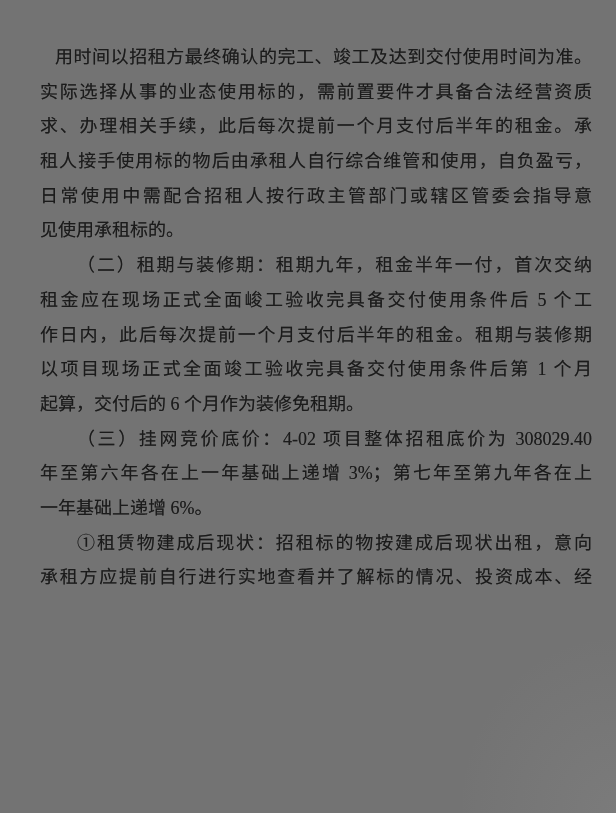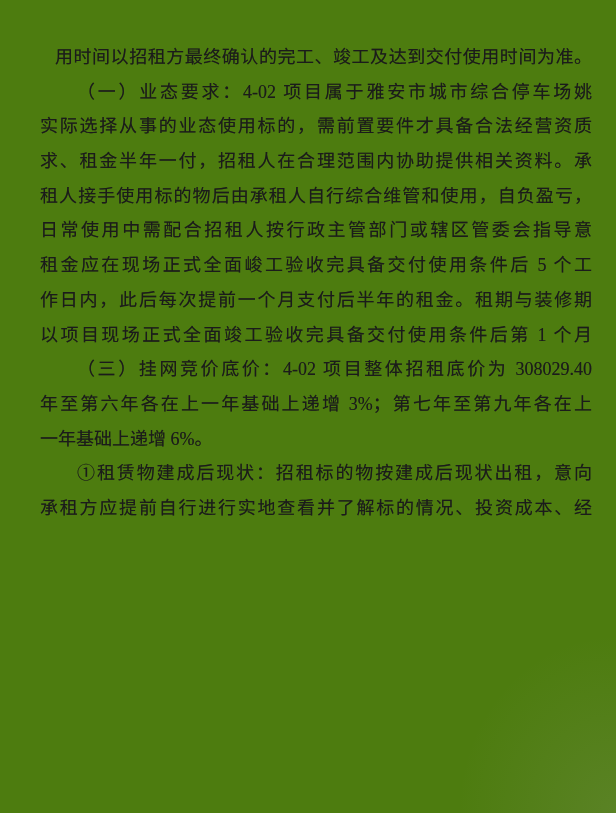--- a/index.html
+++ b/index.html
@@ -10,21 +10,21 @@
     width: 616px;
     height: 813px;
     position: relative;
     overflow: hidden;
     background: #ffffff;
     font-family: "Liberation Serif", "DejaVu Serif", serif;
   }
   .page {
     position: absolute;
     inset: 0;
-    background: #4d7c0f;
+    background: #737373;
   }
   
   .scan-noise {
     position: absolute;
     right: 0;
     bottom: 0;
     width: 160px;
     height: 180px;
     background: radial-gradient(ellipse at 100% 100%, rgba(170,170,170,0.14), rgba(170,170,170,0) 70%);
     pointer-events: none;
@@ -58,27 +58,29 @@
     padding-left: 15px;
   }
 </style>
 </head>
 <body>
 
 <div class="page">
   <div class="scan-noise"></div>
   <div class="textblock">
     <div class="line justify cont-indent">用时间以招租方最终确认的完工、竣工及达到交付使用时间为准。</div>
-    <div class="line justify indent">（一）业态要求：4-02 项目属于雅安市城市综合停车场姚</div>
     <div class="line justify">实际选择从事的业态使用标的，需前置要件才具备合法经营资质</div>
-    <div class="line justify">求、租金半年一付，招租人在合理范围内协助提供相关资料。承</div>
+    <div class="line justify">求、办理相关手续，此后每次提前一个月支付后半年的租金。承</div>
     <div class="line justify">租人接手使用标的物后由承租人自行综合维管和使用，自负盈亏，</div>
     <div class="line justify">日常使用中需配合招租人按行政主管部门或辖区管委会指导意</div>
+    <div class="line left">见使用承租标的。</div>
+    <div class="line justify indent">（二）租期与装修期：租期九年，租金半年一付，首次交纳</div>
     <div class="line justify">租金应在现场正式全面峻工验收完具备交付使用条件后 5 个工</div>
     <div class="line justify">作日内，此后每次提前一个月支付后半年的租金。租期与装修期</div>
     <div class="line justify">以项目现场正式全面竣工验收完具备交付使用条件后第 1 个月</div>
+    <div class="line left">起算，交付后的 6 个月作为装修免租期。</div>
     <div class="line justify indent">（三）挂网竞价底价：4-02 项目整体招租底价为 308029.40</div>
     <div class="line justify">年至第六年各在上一年基础上递增 3%；第七年至第九年各在上</div>
     <div class="line left">一年基础上递增 6%。</div>
     <div class="line justify indent">①租赁物建成后现状：招租标的物按建成后现状出租，意向</div>
     <div class="line justify">承租方应提前自行进行实地查看并了解标的情况、投资成本、经</div>
   </div>
 </div>
 
 </body></html>

